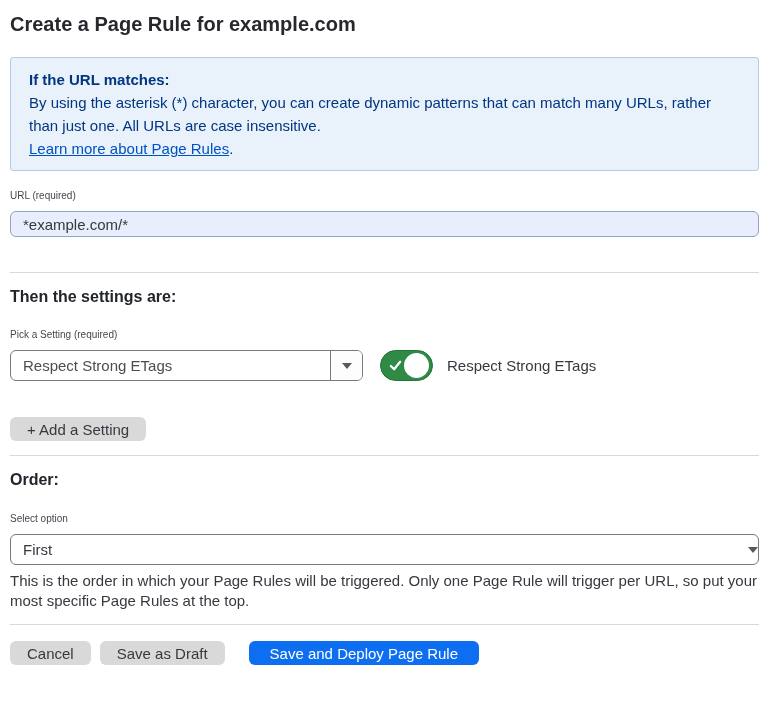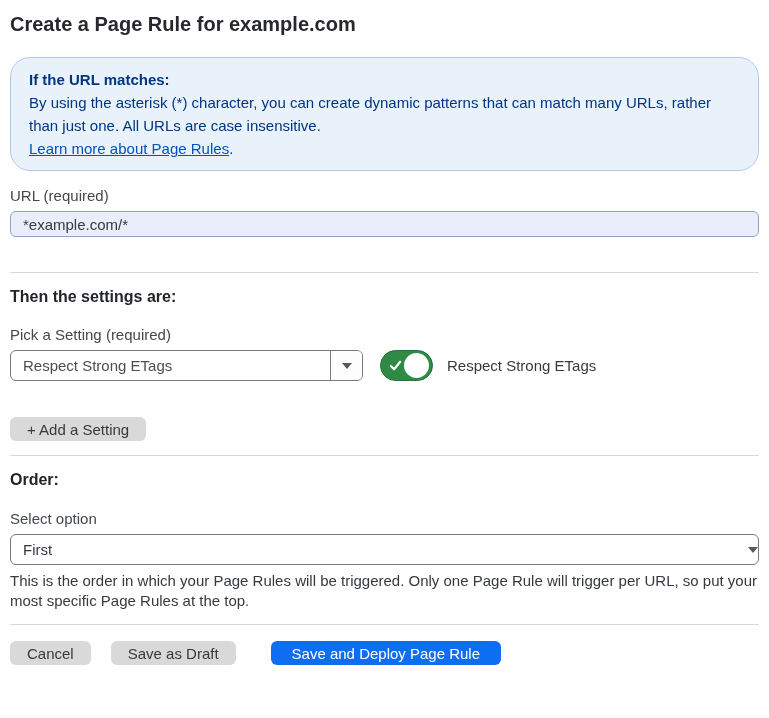--- a/index.html
+++ b/index.html
@@ -20,39 +20,39 @@
     font-size: 20px;
     line-height: 24px;
     font-weight: 700;
     color: #26282e;
   }
 
   .info-box {
     margin-top: 21px;
     background: #e9f2fb;
     border: 1px solid #b1cbe8;
-    border-radius: 20px;
+    border-radius: 3px;
     padding: 10px 18px;
     color: #003682;
     font-size: 15px;
     line-height: 23px;
   }
   .info-heading { font-weight: 700; }
   .info-body { max-width: 700px; }
   .info-link {
     color: #0051c3;
     text-decoration: underline;
     cursor: pointer;
   }
   .info-link-suffix { color: #003682; }
 
   .field-label {
     display: block;
     margin: 15px 0 6px;
-    font-size: 15px;
+    font-size: 10px;
     line-height: 19px;
     color: #43474e;
   }
 
   .url-input {
     display: block;
     width: 100%;
     height: 20px;
     background: #e8eefb;
     border: 1px solid #8fa3c6;
@@ -181,21 +181,21 @@
   .help-text {
     margin: 6px 0 0;
     font-size: 15px;
     line-height: 20px;
     color: #36393f;
     max-width: 749px;
   }
 
   .footer-actions {
     display: flex;
-    gap: 20px;
+    gap: 9px;
     margin-top: 16px;
   }
   .footer-actions .btn-primary { margin-left: 15px; }
 </style>
 </head>
 <body>
 
 <div class="container">
 
   <h1 class="page-title">Create a Page Rule for example.com</h1>

